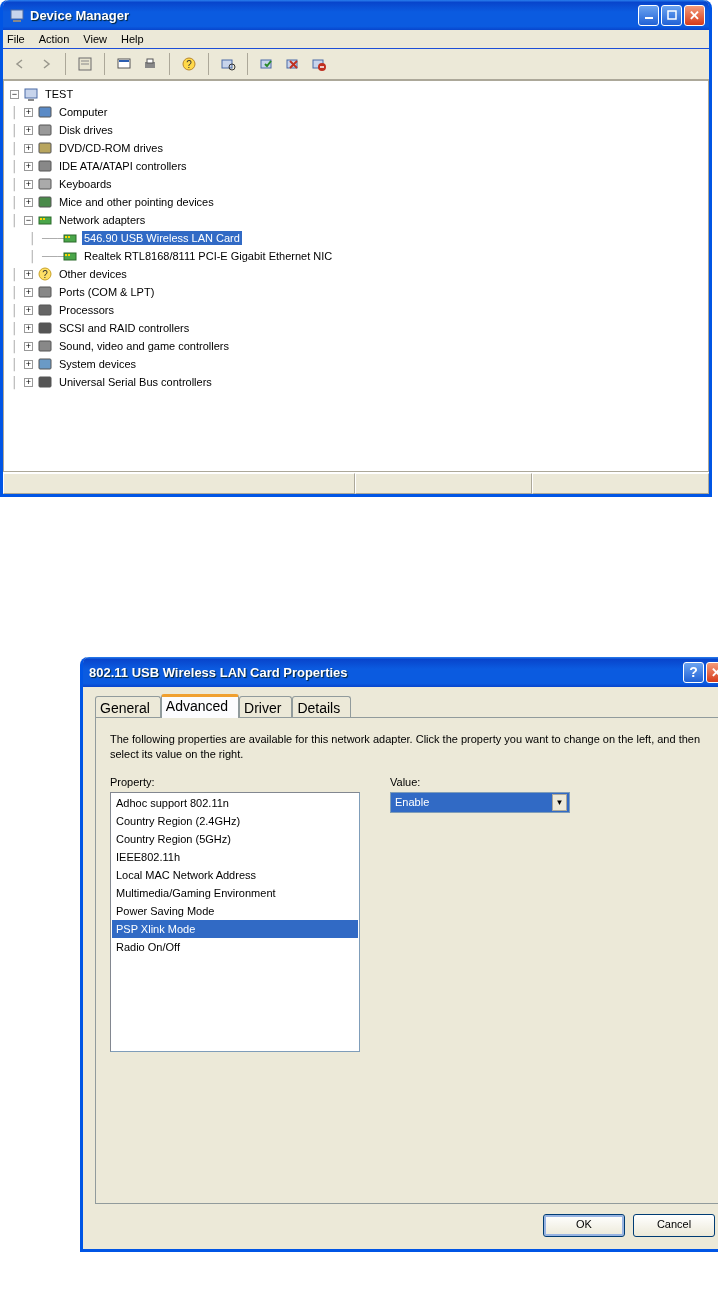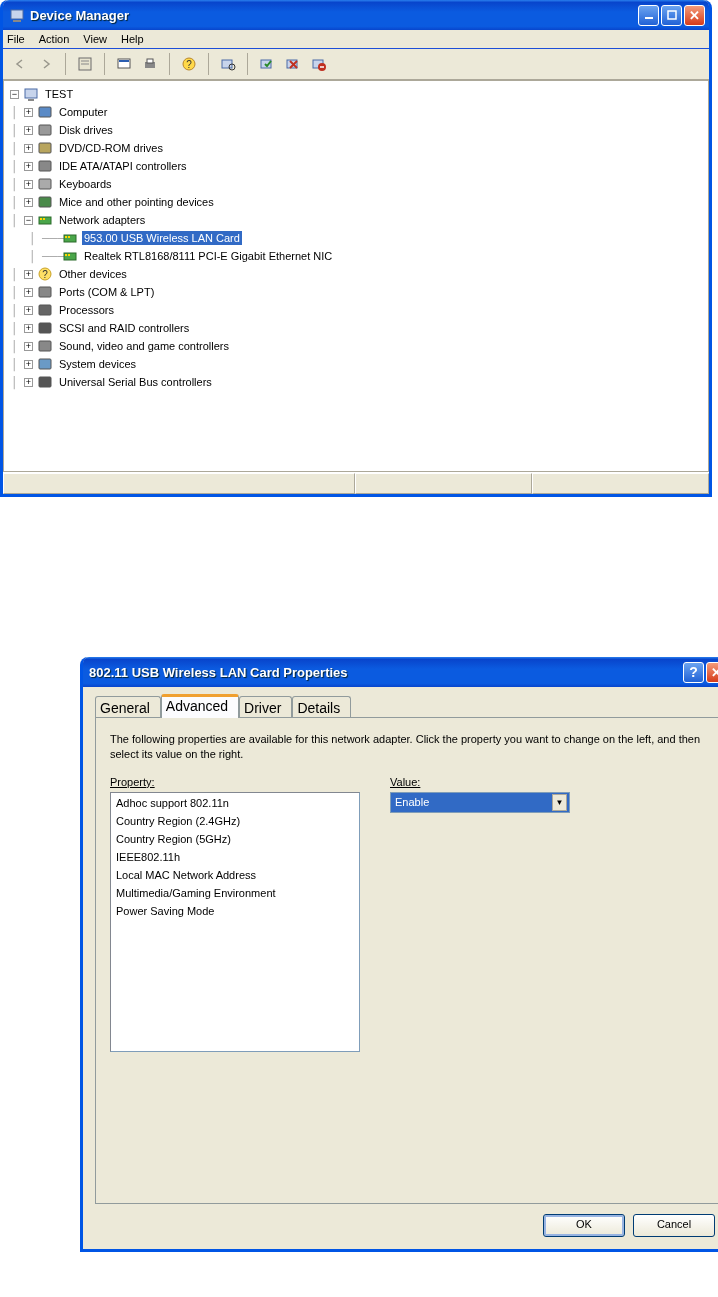--- a/index.html
+++ b/index.html
@@ -155,21 +155,21 @@
     z-index:2;
   }
   .tabcontent {
     border:1px solid #919B9C;
     border-top:none;
     background:#FCFCFE;
     padding: 14px 14px 10px 14px;
     height: 486px;
     background:#ECE9D8;
   }
-  .lbl { margin-bottom:4px; display:block;text-decoration:underline; }
+  .lbl { margin-bottom:4px; display:block; }
   .proplist {
     border:1px solid #7F9DB9;
     border-top-color:#828790;
     border-left-color:#828790;
     background:#fff;
     width: 250px;
     height: 260px;
     overflow:auto;
     padding:1px;
   }
@@ -400,21 +400,21 @@
           <span style="display:inline-block;width:18px;"></span>
           <span style="display:inline-block;width:18px;color:#999;text-align:center;">│</span>
           <span style="display:inline-block;width:20px;color:#999;">───</span>
           <span class="node-icon">
             <svg width="16" height="16">
               <rect x="2" y="5" width="12" height="7" fill="#4AA64A" stroke="#2A6A2A"></rect>
               <rect x="3" y="6" width="2" height="2" fill="#FFD700"></rect>
               <rect x="6" y="6" width="2" height="2" fill="#FFD700"></rect>
             </svg>
           </span>
-          <span class="tree-label selected">953.00 USB Wireless LAN Card</span>
+          <span class="tree-label selected">546.90 USB Wireless LAN Card</span>
         </div>
         <div class="tree-row">
           <span style="display:inline-block;width:18px;"></span>
           <span style="display:inline-block;width:18px;color:#999;text-align:center;">│</span>
           <span style="display:inline-block;width:20px;color:#999;">───</span>
           <span class="node-icon">
             <svg width="16" height="16">
               <rect x="2" y="5" width="12" height="7" fill="#4AA64A" stroke="#2A6A2A"></rect>
               <rect x="3" y="6" width="2" height="2" fill="#FFD700"></rect>
               <rect x="6" y="6" width="2" height="2" fill="#FFD700"></rect>
@@ -525,20 +525,22 @@
         <div>
           <span class="lbl">Property:</span>
           <div class="proplist" id="proplist">
                 <div class="propitem">Adhoc support 802.11n</div>
                 <div class="propitem">Country Region (2.4GHz)</div>
                 <div class="propitem">Country Region (5GHz)</div>
                 <div class="propitem">IEEE802.11h</div>
                 <div class="propitem">Local MAC Network Address</div>
                 <div class="propitem">Multimedia/Gaming Environment</div>
                 <div class="propitem">Power Saving Mode</div>
+                <div class="propitem selected">PSP Xlink Mode</div>
+                <div class="propitem">Radio On/Off</div>
               </div>
         </div>
         <div>
           <span class="lbl">Value:</span>
           <div class="valselect">
             <span>Enable</span>
             <span class="arrow">▼</span>
           </div>
         </div>
       </div>

